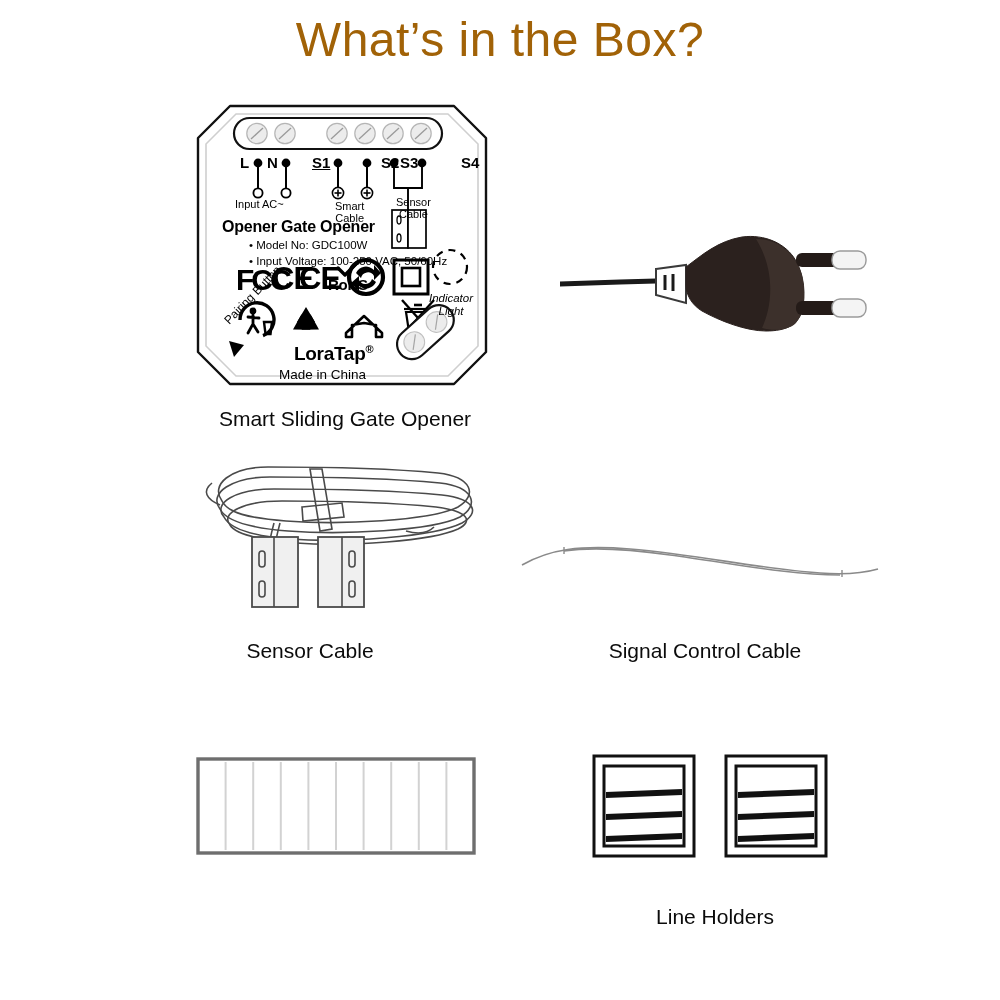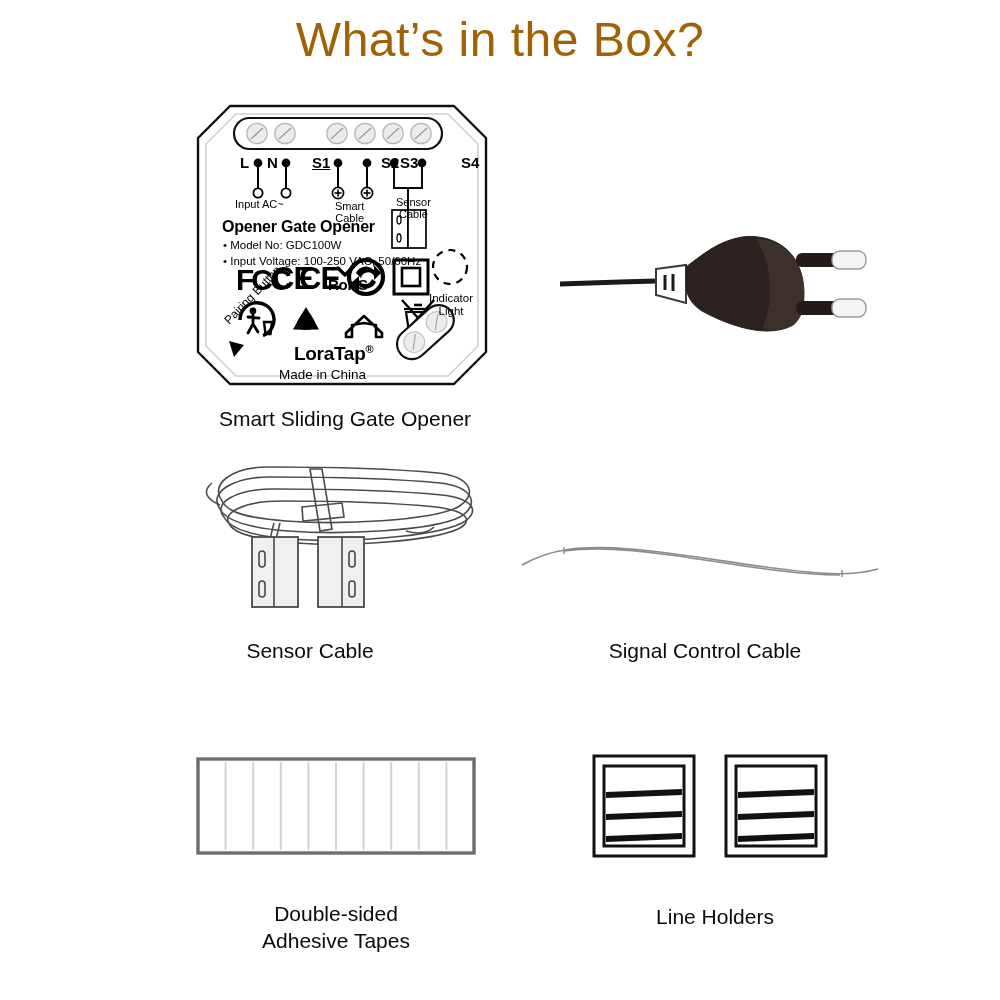--- a/index.html
+++ b/index.html
@@ -28,21 +28,21 @@
   
   .item{position:absolute;}
 
   
   #device{left:196px;top:104px;width:292px;height:282px;}
   #device svg{display:block;}
   .dev-txt{position:absolute;color:#000;line-height:1.05;white-space:nowrap;}
   .t-term{font-size:15px;font-weight:700;}
   .t-small{font-size:11px;font-weight:400;}
   .t-smallc{font-size:11px;font-weight:400;text-align:center;line-height:12px;white-space:pre-line;}
-  .t-model{font-size:11.5px;font-weight:400;}
+  .t-model{font-size:11.5px;font-weight:400;margin-left:26px;}
   .t-head{font-size:16px;font-weight:700;letter-spacing:-.2px;}
   .t-brand{font-size:19px;font-weight:700;letter-spacing:-.3px;}
   .t-made{font-size:13.5px;font-weight:400;}
   .t-pair{
     font-size:12px;font-weight:400;
     transform:rotate(-46deg);transform-origin:0 0;
   }
   .t-ind{font-size:11.5px;text-align:center;line-height:13px;white-space:pre-line;}
   .reg{font-size:11px;vertical-align:super;font-weight:700;}
   .cert-fcc{font-size:30px;font-weight:700;letter-spacing:-3px;font-family:"Liberation Sans",sans-serif;}
@@ -215,21 +215,21 @@
     <div class="dev-txt t-model" style="left:27px;top:151px;">• Input Voltage: 100-250 VAC, 50/60Hz</div>
 
     <div class="dev-txt cert-fcc" style="left:24px;top:160px;margin-left:16px;">FCC</div>
     <div class="dev-txt cert-ce" style="left:76px;top:159px;">CE</div>
     <div class="dev-txt cert-ce" style="left:103px;top:159px;">CE</div>
     <div class="dev-txt cert-rohs" style="left:132px;top:173px;">RoHS</div>
     <svg style="position:absolute;left:140px;top:156px;" width="26" height="18">
       <path d="M2 8 L9 15 L23 1" fill="none" stroke="#000" stroke-width="3.4" stroke-linecap="round" stroke-linejoin="round"></path>
     </svg>
 
-    <div class="dev-txt t-ind" style="left:228px;top:188px;width:54px;">Indicator
+    <div class="dev-txt t-ind" style="left:228px;top:188px;width:54px;font-style:italic;">Indicator
 Light</div>
 
     <div class="dev-txt t-pair" style="left:26px;top:214px;">Pairing Button</div>
 
     <div class="dev-txt t-brand" style="left:98px;top:240px;"><span>LoraTap</span><span class="reg">®</span></div>
     <div class="dev-txt t-made" style="left:83px;top:264px;">Made in China</div>
   </div>
 
   <div class="caption" style="left:170px;top:405px;width:350px;">Smart Sliding Gate Opener</div>
 
@@ -315,22 +315,20 @@
         <line x1="112.4" y1="5" x2="112.4" y2="93"></line>
         <line x1="140" y1="5" x2="140" y2="93"></line>
         <line x1="167.6" y1="5" x2="167.6" y2="93"></line>
         <line x1="195.2" y1="5" x2="195.2" y2="93"></line>
         <line x1="222.8" y1="5" x2="222.8" y2="93"></line>
         <line x1="250.4" y1="5" x2="250.4" y2="93"></line>
       </g>
     </svg>
   </div>
 
-  <div class="caption" style="left:206px;top:900px;width:260px;">Double-sided
-Adhesive Tapes</div>
 
   <div class="item" id="holders">
     <svg width="250" height="110" viewBox="0 0 250 110">
 
       <g>
         <rect x="4" y="4" width="100" height="100" fill="#fff" stroke="#111" stroke-width="3"></rect>
         <rect x="14" y="14" width="80" height="80" fill="#fff" stroke="#111" stroke-width="3"></rect>
         <path d="M16 40 L92 37 L92 43 L16 46 Z" fill="#111"></path>
         <path d="M16 62 L92 59 L92 65 L16 68 Z" fill="#111"></path>
         <path d="M16 84 L92 81 L92 87 L16 90 Z" fill="#111"></path>

